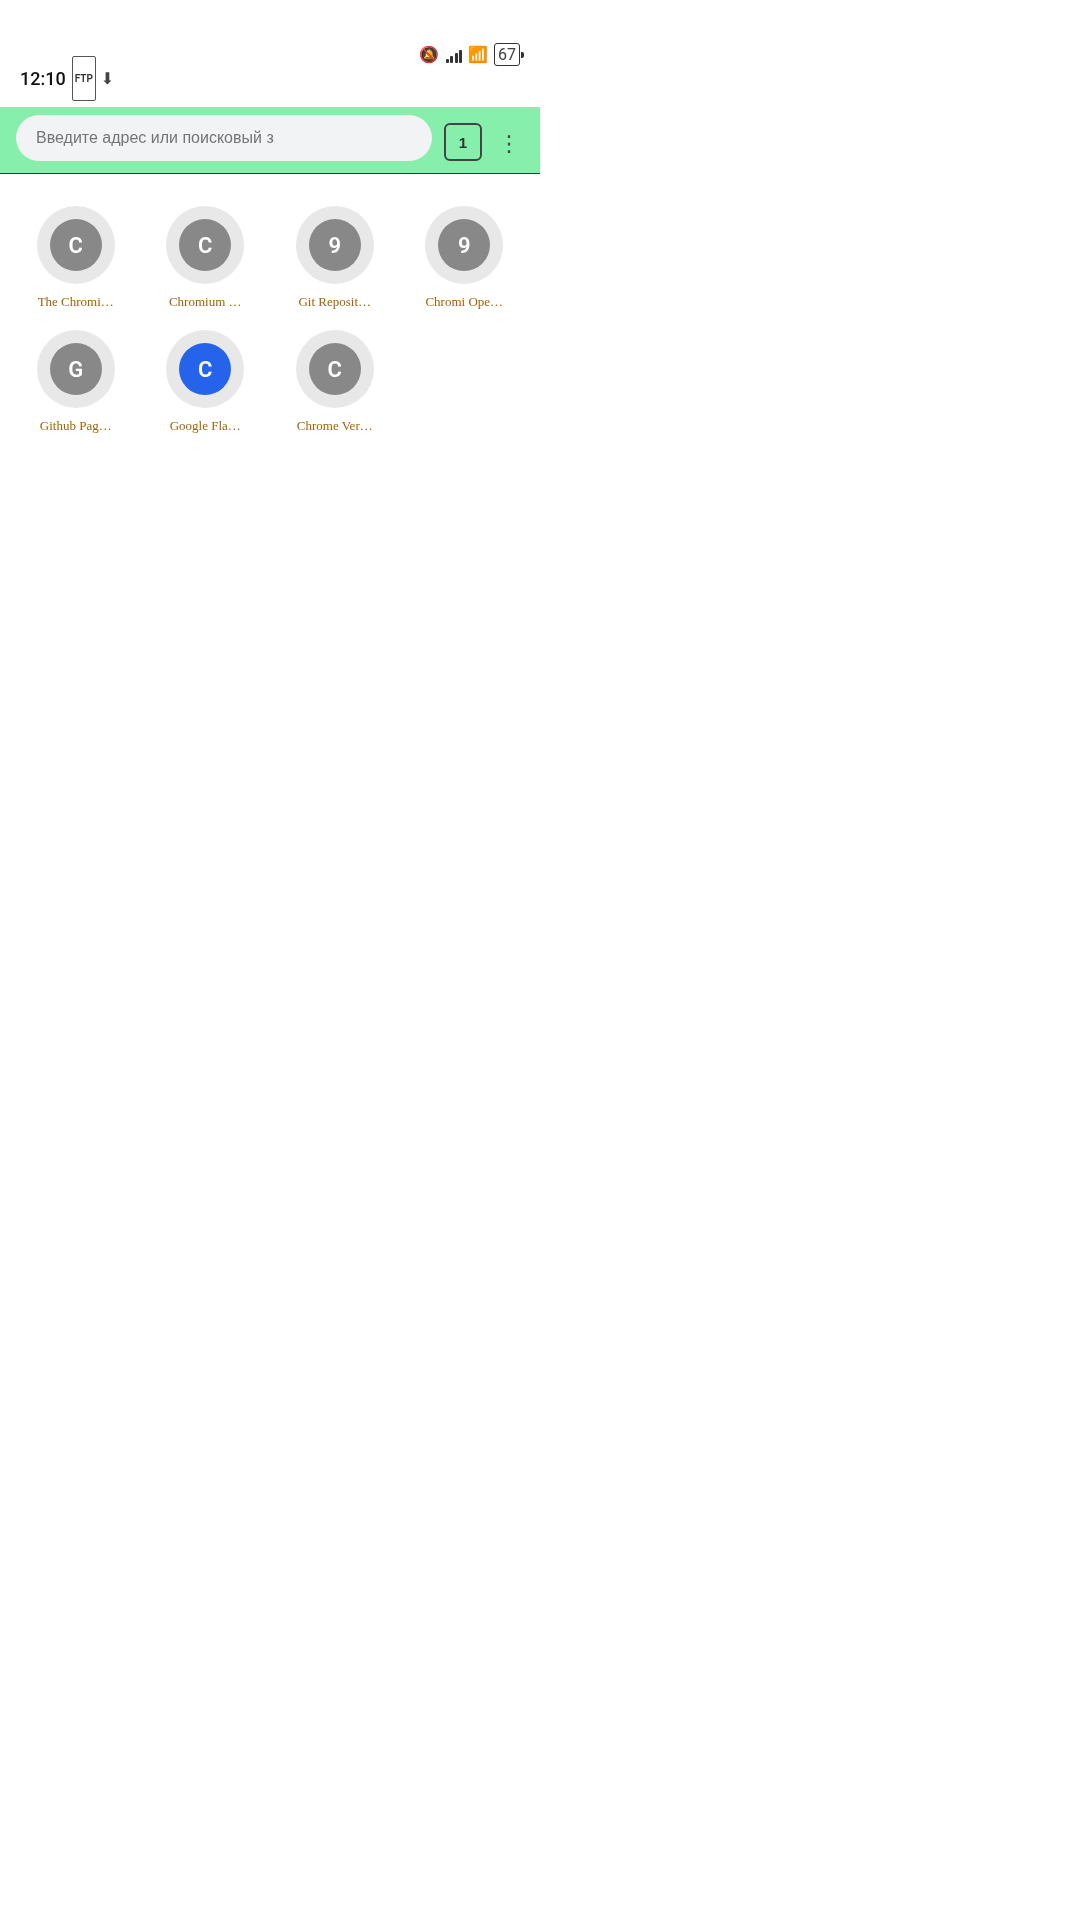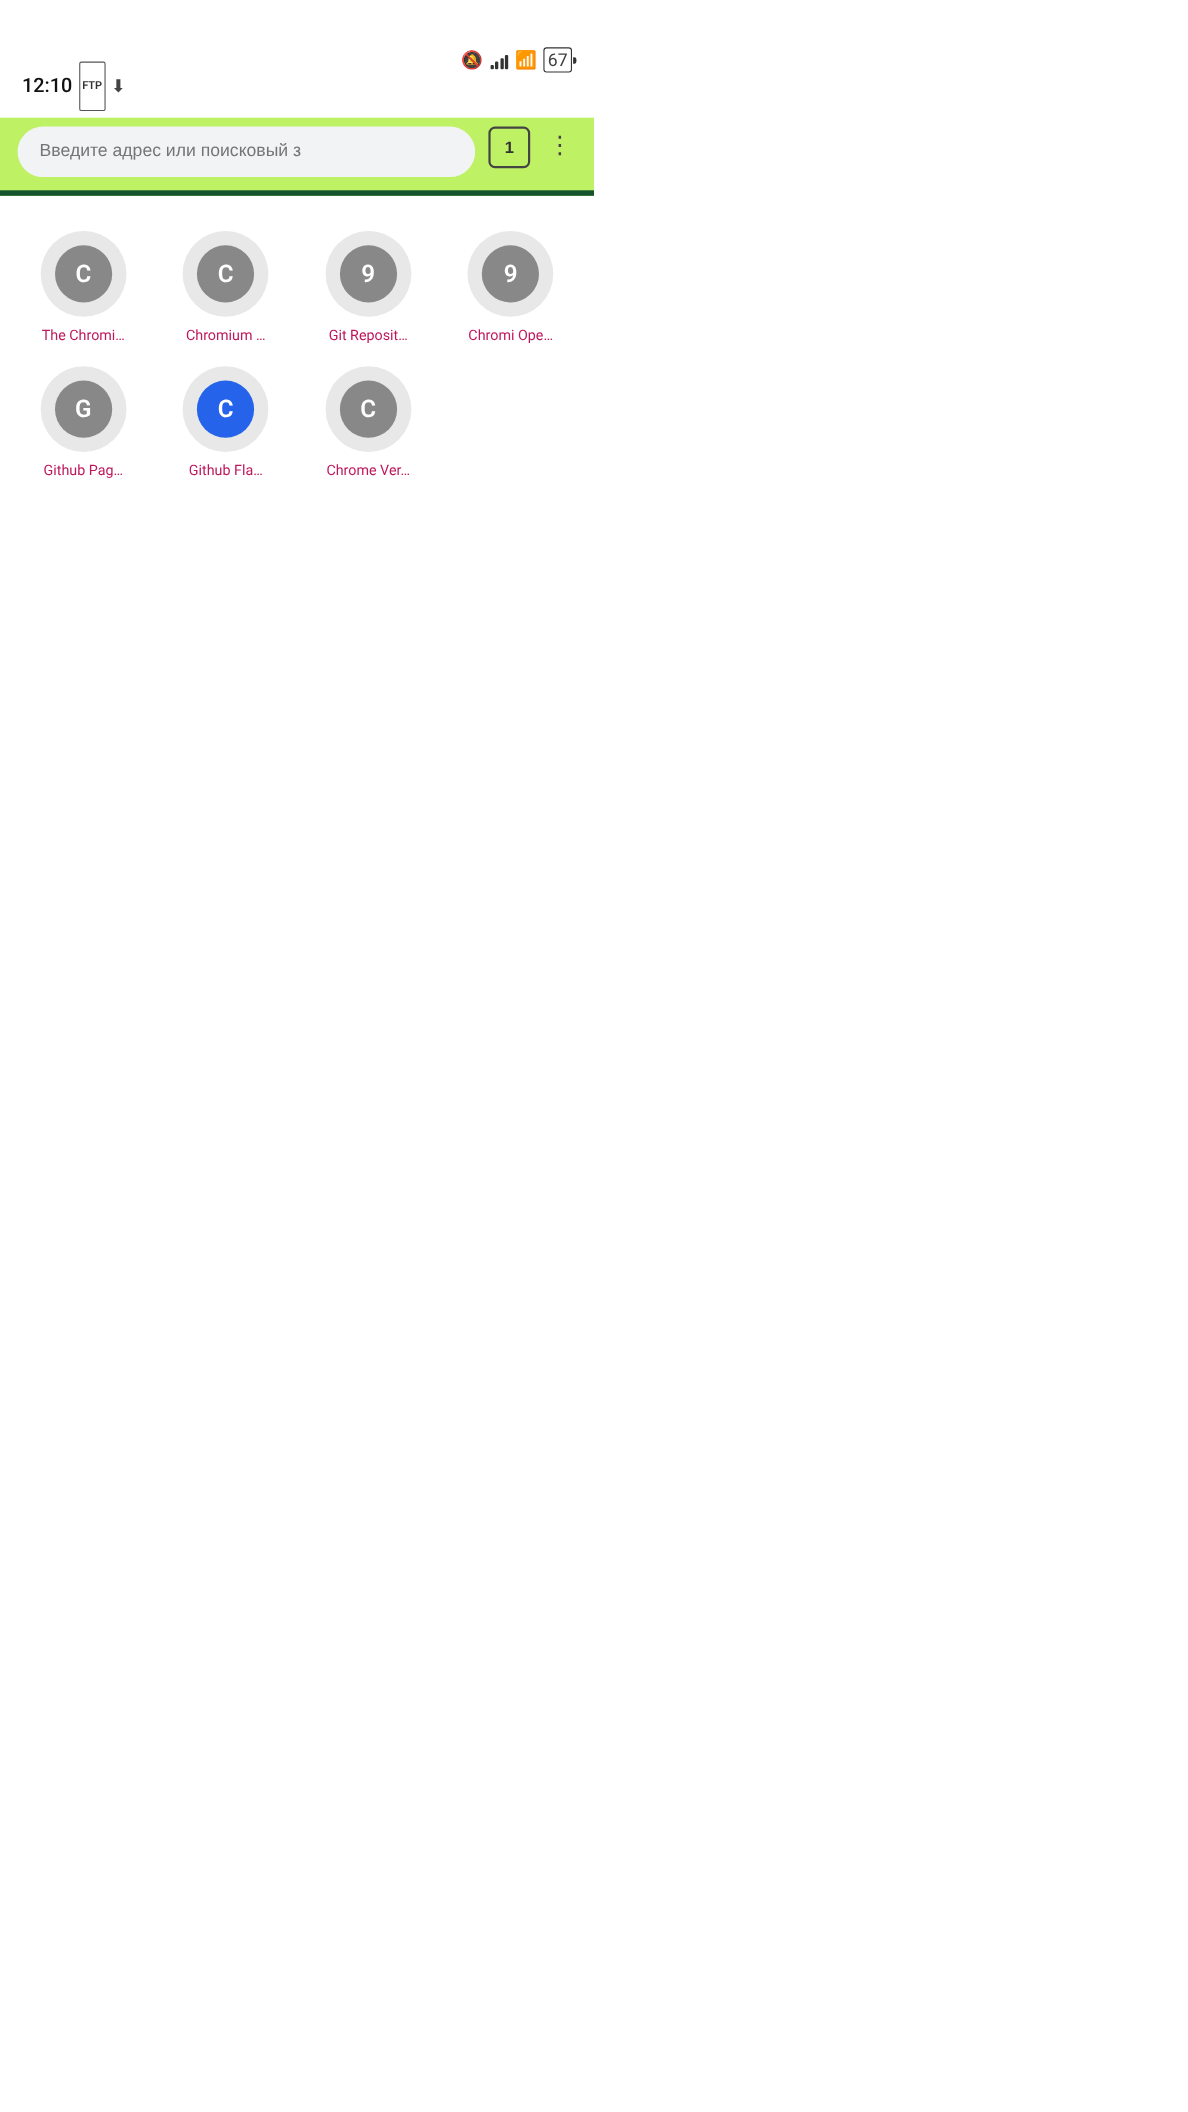--- a/index.html
+++ b/index.html
@@ -62,25 +62,25 @@
       border-radius: 0 2px 2px 0;
       position: absolute;
       right: -5px;
       top: 50%;
       transform: translateY(-50%);
     }
 
     
     .toolbar {
       display: flex;
-      align-items: flex-start;
+      align-items: flex-end;
       padding: 8px 16px 12px 16px;
-      background: #bef264;
+      background: #86efac;
       gap: 12px;
-      border-bottom: 5px solid #14532d;
+      border-bottom: 1px solid #14532d;
     }
     .address-bar {
       flex: 1;
       background: #f1f3f4;
       border-radius: 30px;
       padding: 14px 20px;
       font-size: 16px;
       color: #777;
       white-space: nowrap;
       overflow: hidden;
@@ -152,26 +152,27 @@
       font-weight: 600;
       color: #fff;
     }
 
     .bookmark-icon-letter.blue {
       background: #2563eb;
     }
 
     .bookmark-label {
       font-size: 13px;
-      color: #be185d;
+      color: #a16207;
       text-align: right;
       max-width: 90px;
       white-space: nowrap;
       overflow: hidden;
       text-overflow: ellipsis;
+      font-family: Liberation Serif, serif;
     }
 
     
     .freenode-icon {
       font-size: 20px;
       font-weight: 700;
       color: #333;
       letter-spacing: -2px;
     }
     .freenode-icon .f-part {
@@ -262,21 +263,21 @@
     <div class="bookmark-item">
       <div class="bookmark-icon-wrap">
         <div class="bookmark-icon-letter">G</div>
       </div>
       <span class="bookmark-label">Github Pag…</span>
     </div>
     <div class="bookmark-item">
       <div class="bookmark-icon-wrap">
         <div class="bookmark-icon-letter blue">C</div>
       </div>
-      <span class="bookmark-label">Github Fla…</span>
+      <span class="bookmark-label">Google Fla…</span>
     </div>
     <div class="bookmark-item">
       <div class="bookmark-icon-wrap">
         <div class="bookmark-icon-letter">C</div>
       </div>
       <span class="bookmark-label">Chrome Ver…</span>
     </div>
   </div>
 
 </body></html>

